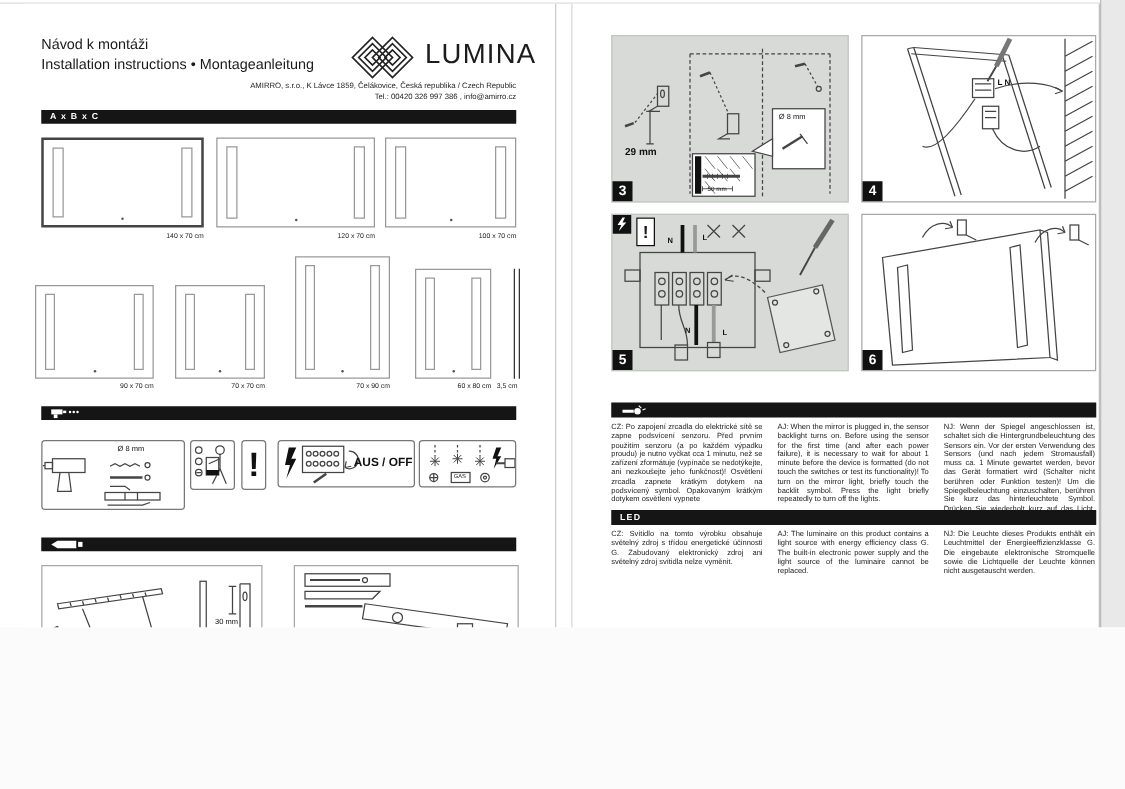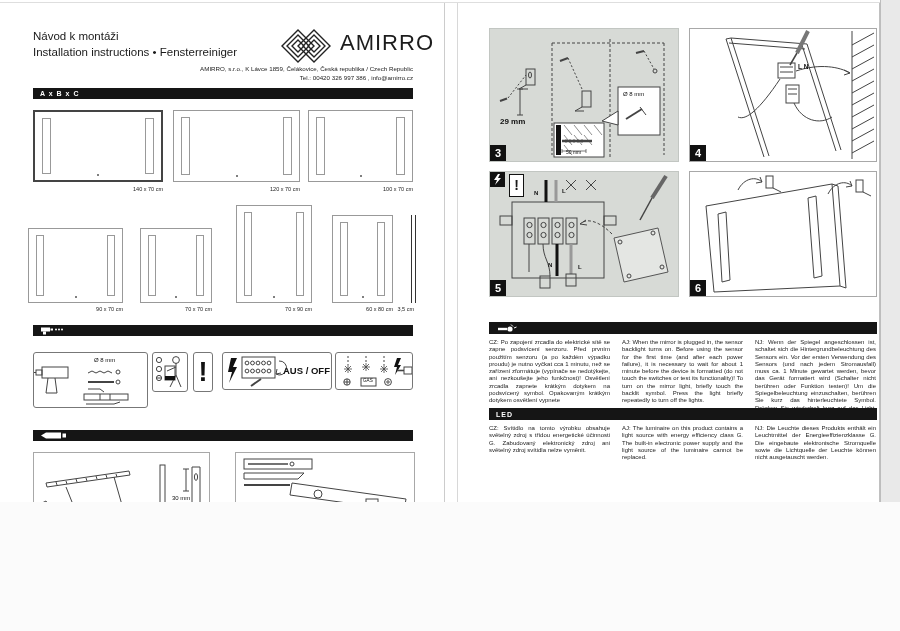--- a/index.html
+++ b/index.html
@@ -36,31 +36,31 @@
 </head>
 <body>
 
 <div id="screen">
   <div class="hairline"></div>
   <div class="edgeband"></div>
 
   <div class="page" id="pageL">
 
     <div class="abs" style="left:13px;top:27px;font-size:11.5px;">Návod k montáži</div>
-    <div class="abs" style="left:13px;top:43px;font-size:11.5px;">Installation instructions • Fensterreiniger</div>
+    <div class="abs" style="left:13px;top:43px;font-size:11.5px;">Installation instructions • Montageanleitung</div>
 
     <svg class="abs sk" style="left:258px;top:24px;" width="58" height="38" viewBox="0 0 58 38">
       <polygon points="20,3 36,19 20,35 4,19" style="stroke:#222;stroke-width:1.4"></polygon>
       <polygon points="20,8 31,19 20,30 9,19" style="stroke:#222;stroke-width:1.4"></polygon>
       <polygon points="20,13 26,19 20,25 14,19" style="stroke:#222;stroke-width:1.4"></polygon>
       <polygon points="36,3 52,19 36,35 20,19" style="stroke:#222;stroke-width:1.4"></polygon>
       <polygon points="36,8 47,19 36,30 25,19" style="stroke:#222;stroke-width:1.4"></polygon>
       <polygon points="36,13 42,19 36,25 30,19" style="stroke:#222;stroke-width:1.4"></polygon>
     </svg>
-    <div class="abs" style="left:320px;top:27px;font-size:22px;letter-spacing:1px;color:#1c1c1c;">AMIRRO</div>
+    <div class="abs" style="left:320px;top:27px;font-size:22px;letter-spacing:1px;color:#1c1c1c;">LUMINA</div>
 
     <div class="abs" style="left:150px;top:62px;width:243px;text-align:right;font-size:6.2px;line-height:8.5px;color:#222;">
       <div>AMIRRO, s.r.o., K Lávce 1859, Čelákovice, Česká republika / Czech Republic</div>
       <div>Tel.: 00420 326 997 386 , info@amirro.cz</div>
     </div>
 
     <div class="bar" style="left:13px;top:85px;width:380px;">
       <span>A x B x C</span>
     </div>
 

